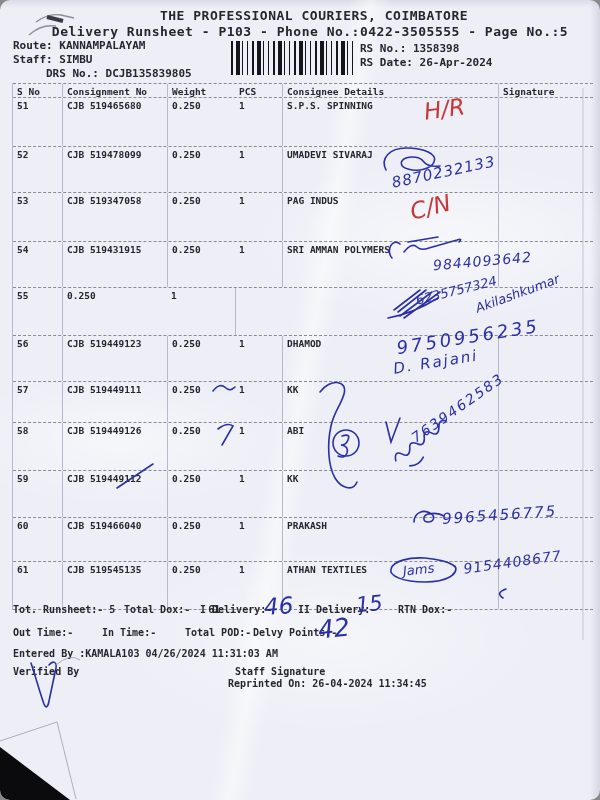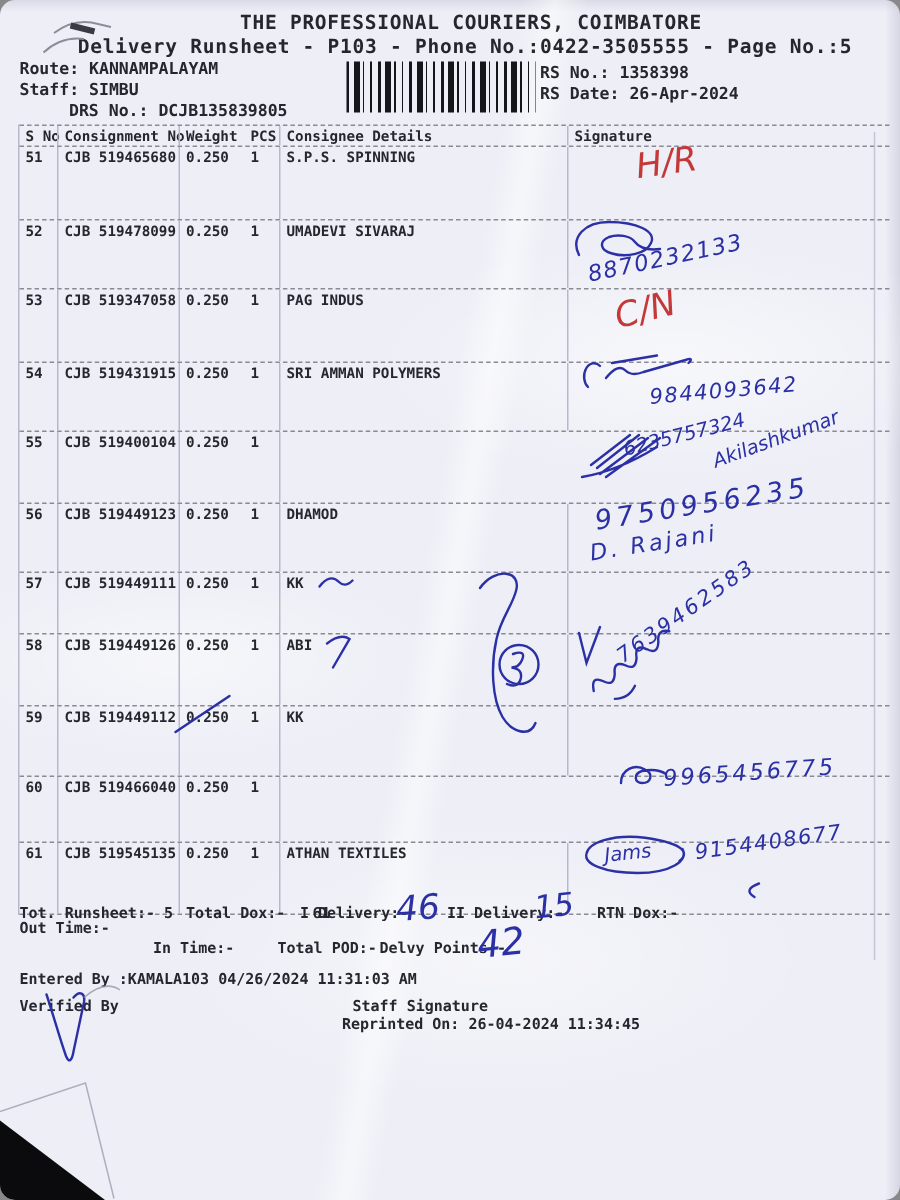--- a/index.html
+++ b/index.html
@@ -17,21 +17,21 @@
   .t13{font-size:13px;letter-spacing:.5px;}
   .t11{font-size:11px;}
   .t10{font-size:10px;}
   .center{left:0;width:600px;text-align:center;}
   
   .barcode{position:absolute;left:231px;top:41px;width:126px;height:34px;
     background:
       repeating-linear-gradient(90deg,#15151a 0 2px,transparent 2px 5px,#15151a 5px 9px,transparent 9px 11px,#15151a 11px 12px,transparent 12px 16px,#15151a 16px 17px,transparent 17px 21px);}
   
   .rtable{position:absolute;left:12px;top:83px;width:580px;border-left:1px solid #b6b9cb;}
-  .thead,.trow{display:grid;grid-template-columns:25px 81px 44px 23px 192px 1fr;}
+  .thead,.trow{display:grid;grid-template-columns:25px 81px 44px 23px 192px 1fr;gap:24px;}
   .thead{height:13px;border-top:1px dashed #8a8a95;border-bottom:1px dashed #8a8a95;}
   .trow{border-bottom:1px dashed #8a8a95;}
   .c{font-size:9.5px;font-weight:bold;padding:2px 0 0 4px;white-space:pre;overflow:visible;}
   .bl{border-left:1px solid #b6b9cb;}
   
   .hw{position:absolute;font-family:"DejaVu Sans",sans-serif;font-style:italic;
       color:#2b30a5;white-space:pre;line-height:1;}
   .red{color:#c53838;}
   svg.overlay{position:absolute;left:0;top:0;z-index:5;}
   .hwl{z-index:6;}
@@ -87,21 +87,20 @@
     <div class="trow" style="height:45px">
       <div class="c">54</div>
       <div class="c bl">CJB 519431915</div>
       <div class="c bl">0.250</div>
       <div class="c">1</div>
       <div class="c bl">SRI AMMAN POLYMERS</div>
       <div class="c bl"></div>
     </div>
     <div class="trow" style="height:47px">
       <div class="c">55</div>
-      <div class="c bl">CJB 519400104</div>
       <div class="c bl">0.250</div>
       <div class="c">1</div>
       <div class="c bl"></div>
     </div>
     <div class="trow" style="height:45px">
       <div class="c">56</div>
       <div class="c bl">CJB 519449123</div>
       <div class="c bl">0.250</div>
       <div class="c">1</div>
       <div class="c bl">DHAMOD</div>
@@ -129,38 +128,39 @@
       <div class="c bl">0.250</div>
       <div class="c">1</div>
       <div class="c bl">KK</div>
       <div class="c bl"></div>
     </div>
     <div class="trow" style="height:43px">
       <div class="c">60</div>
       <div class="c bl">CJB 519466040</div>
       <div class="c bl">0.250</div>
       <div class="c">1</div>
+      <div class="c bl">PRAKASH</div>
       <div class="c bl"></div>
     </div>
     <div class="trow" style="height:47px">
       <div class="c">61</div>
       <div class="c bl">CJB 519545135</div>
       <div class="c bl">0.250</div>
       <div class="c">1</div>
       <div class="c bl">ATHAN TEXTILES</div>
       <div class="c bl"></div>
     </div>
   </div>
 
   <div class="print t10" style="left:13px;top:604px;">Tot. Runsheet:- 5</div>
   <div class="print t10" style="left:108px;top:604px;margin-left:16px;">Total Dox:-   61</div>
   <div class="print t10" style="left:200px;top:604px;">I Delivery:-</div>
   <div class="print t10" style="left:298px;top:604px;">II Delivery:-</div>
   <div class="print t10" style="left:398px;top:604px;">RTN Dox:-</div>
-  <div class="print t10" style="left:13px;top:614px;text-align:right;">Out Time:-</div>
+  <div class="print t10" style="left:13px;top:627px;text-align:right;">Out Time:-</div>
   <div class="print t10" style="left:102px;top:627px;">In Time:-</div>
   <div class="print t10" style="left:185px;top:627px;">Total POD:-</div>
   <div class="print t10" style="left:253px;top:627px;">Delvy Points:-</div>
   <div class="print t10" style="left:13px;top:648px;">Entered By :KAMALA103 04/26/2024 11:31:03 AM</div>
   <div class="print t10" style="left:228px;top:648px;margin-top:30px;">Reprinted On: 26-04-2024 11:34:45</div>
   <div class="print t10" style="left:13px;top:666px;">Verified By</div>
   <div class="print t10" style="left:235px;top:666px;">Staff Signature</div>
 
   <div class="hw red hwl" style="left:424px;top:98px;font-size:23px;transform:rotate(-8deg);">H/R</div>
   <div class="hw hwl" style="left:391px;top:165px;font-size:15px;letter-spacing:1px;transform:rotate(-12deg);">8870232133</div>

